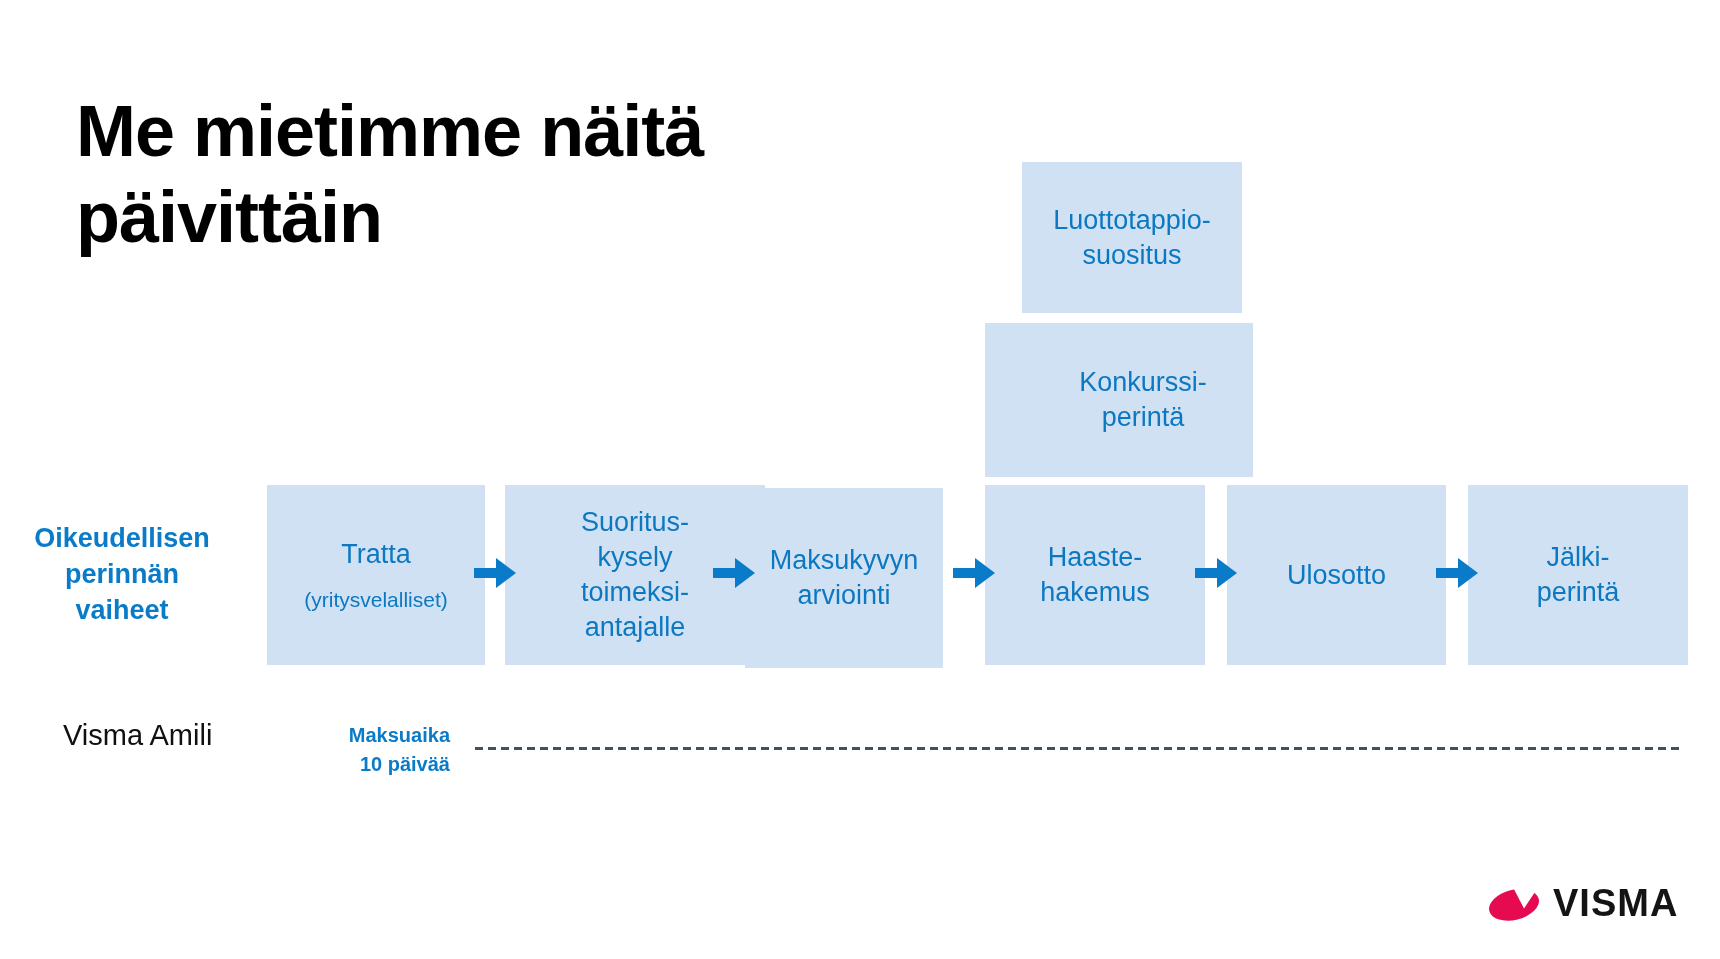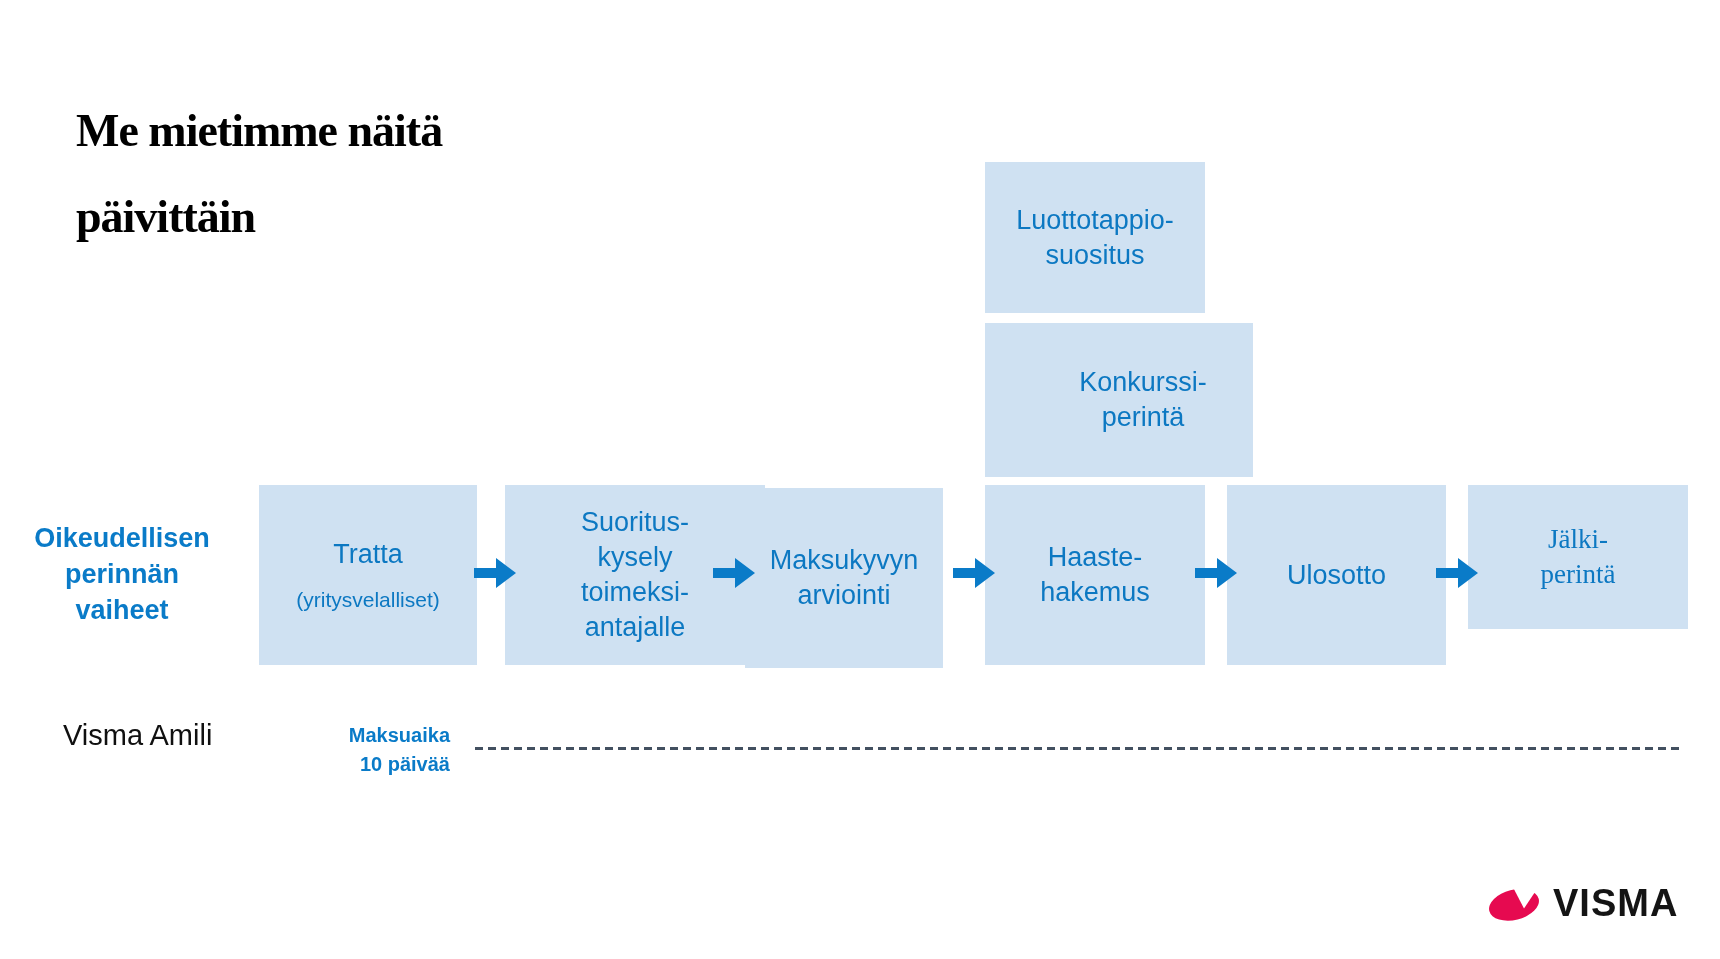--- a/index.html
+++ b/index.html
@@ -9,27 +9,26 @@
     height: 959px;
     background: #ffffff;
     font-family: "Liberation Sans", sans-serif;
     overflow: hidden;
   }
   .title {
     position: absolute;
     left: 76px;
     top: 88px;
     margin: 0;
-    font-size: 46px;
+    font-size: 72px;
     font-weight: bold;
     letter-spacing: -1px;
     color: #000000;
     line-height: 86px;
     white-space: pre-line;
-    font-family: Liberation Serif, serif;
   }
   .flow-label {
     position: absolute;
     left: 8px;
     top: 520px;
     width: 228px;
     text-align: center;
     font-size: 27px;
     font-weight: bold;
     color: #0A7BC8;
@@ -42,27 +41,27 @@
     color: #0C78C2;
     display: flex;
     align-items: center;
     justify-content: center;
     text-align: center;
     font-size: 27px;
     line-height: 35px;
   }
   .box .label { white-space: pre-line; display: block; }
   .box .sublabel { white-space: pre-line; display: block; font-size: 21px; line-height: 28px; margin-top: 14px; }
-  .step-1 { left: 259px;  top: 485px; width: 218px; height: 180px; justify-content: center; }
+  .step-1 { left: 267px;  top: 485px; width: 218px; height: 180px; justify-content: center; }
   .step-2 { left: 505px;  top: 485px; width: 260px; height: 180px; }
   .step-3 { left: 745px;  top: 488px; width: 198px; height: 180px; }
   .step-4 { left: 985px;  top: 485px; width: 220px; height: 180px; }
   .step-5 { left: 1227px; top: 485px; width: 219px; height: 180px; }
-  .step-6 { left: 1468px; top: 485px; width: 220px; height: 144px; font-family: Liberation Serif, serif; }
-  .branch-1 { left: 985px; top: 162px; width: 220px; height: 151px; }
+  .step-6 { left: 1468px; top: 485px; width: 220px; height: 180px; }
+  .branch-1 { left: 1022px; top: 162px; width: 220px; height: 151px; }
   .branch-2 { left: 985px; top: 323px; width: 220px; height: 154px; padding-left: 48px; }
   .arrow { position: absolute; top: 558px; width: 42px; height: 30px; }
   .arrow svg { display: block; width: 42px; height: 30px; }
   .a1 { left: 474px; }
   .a2 { left: 713px; }
   .a3 { left: 953px; }
   .a4 { left: 1195px; }
   .a5 { left: 1436px; }
   .product-label {
     position: absolute;

